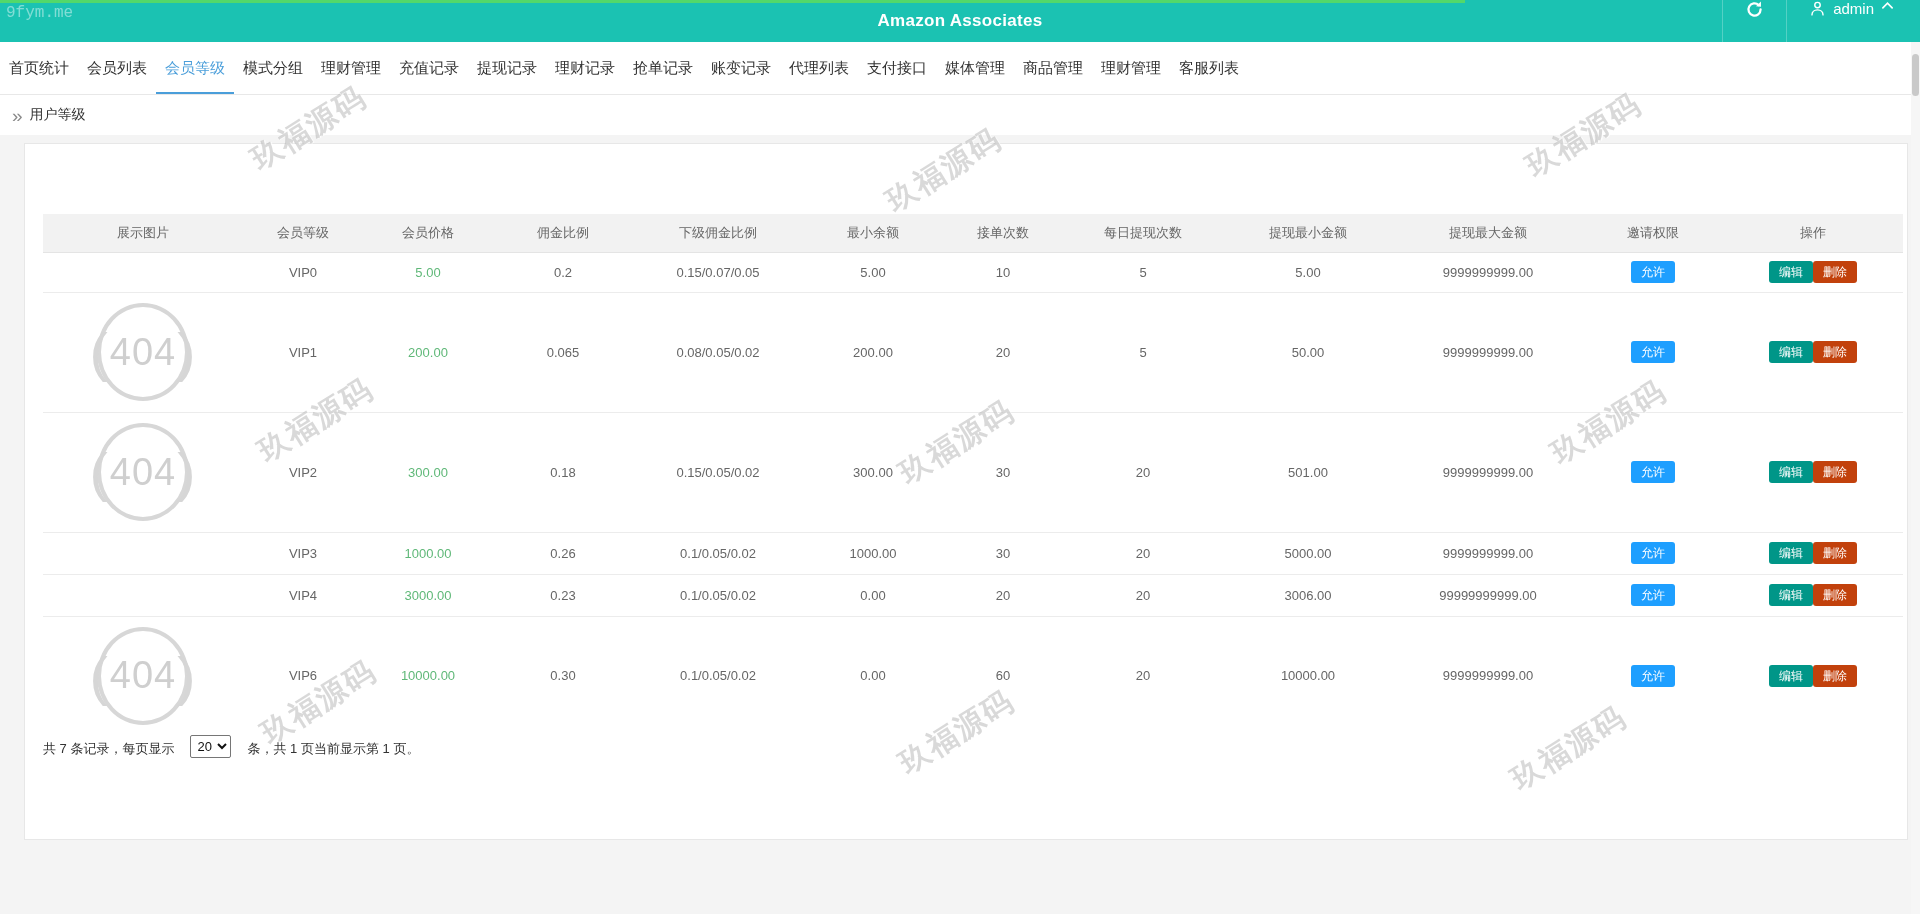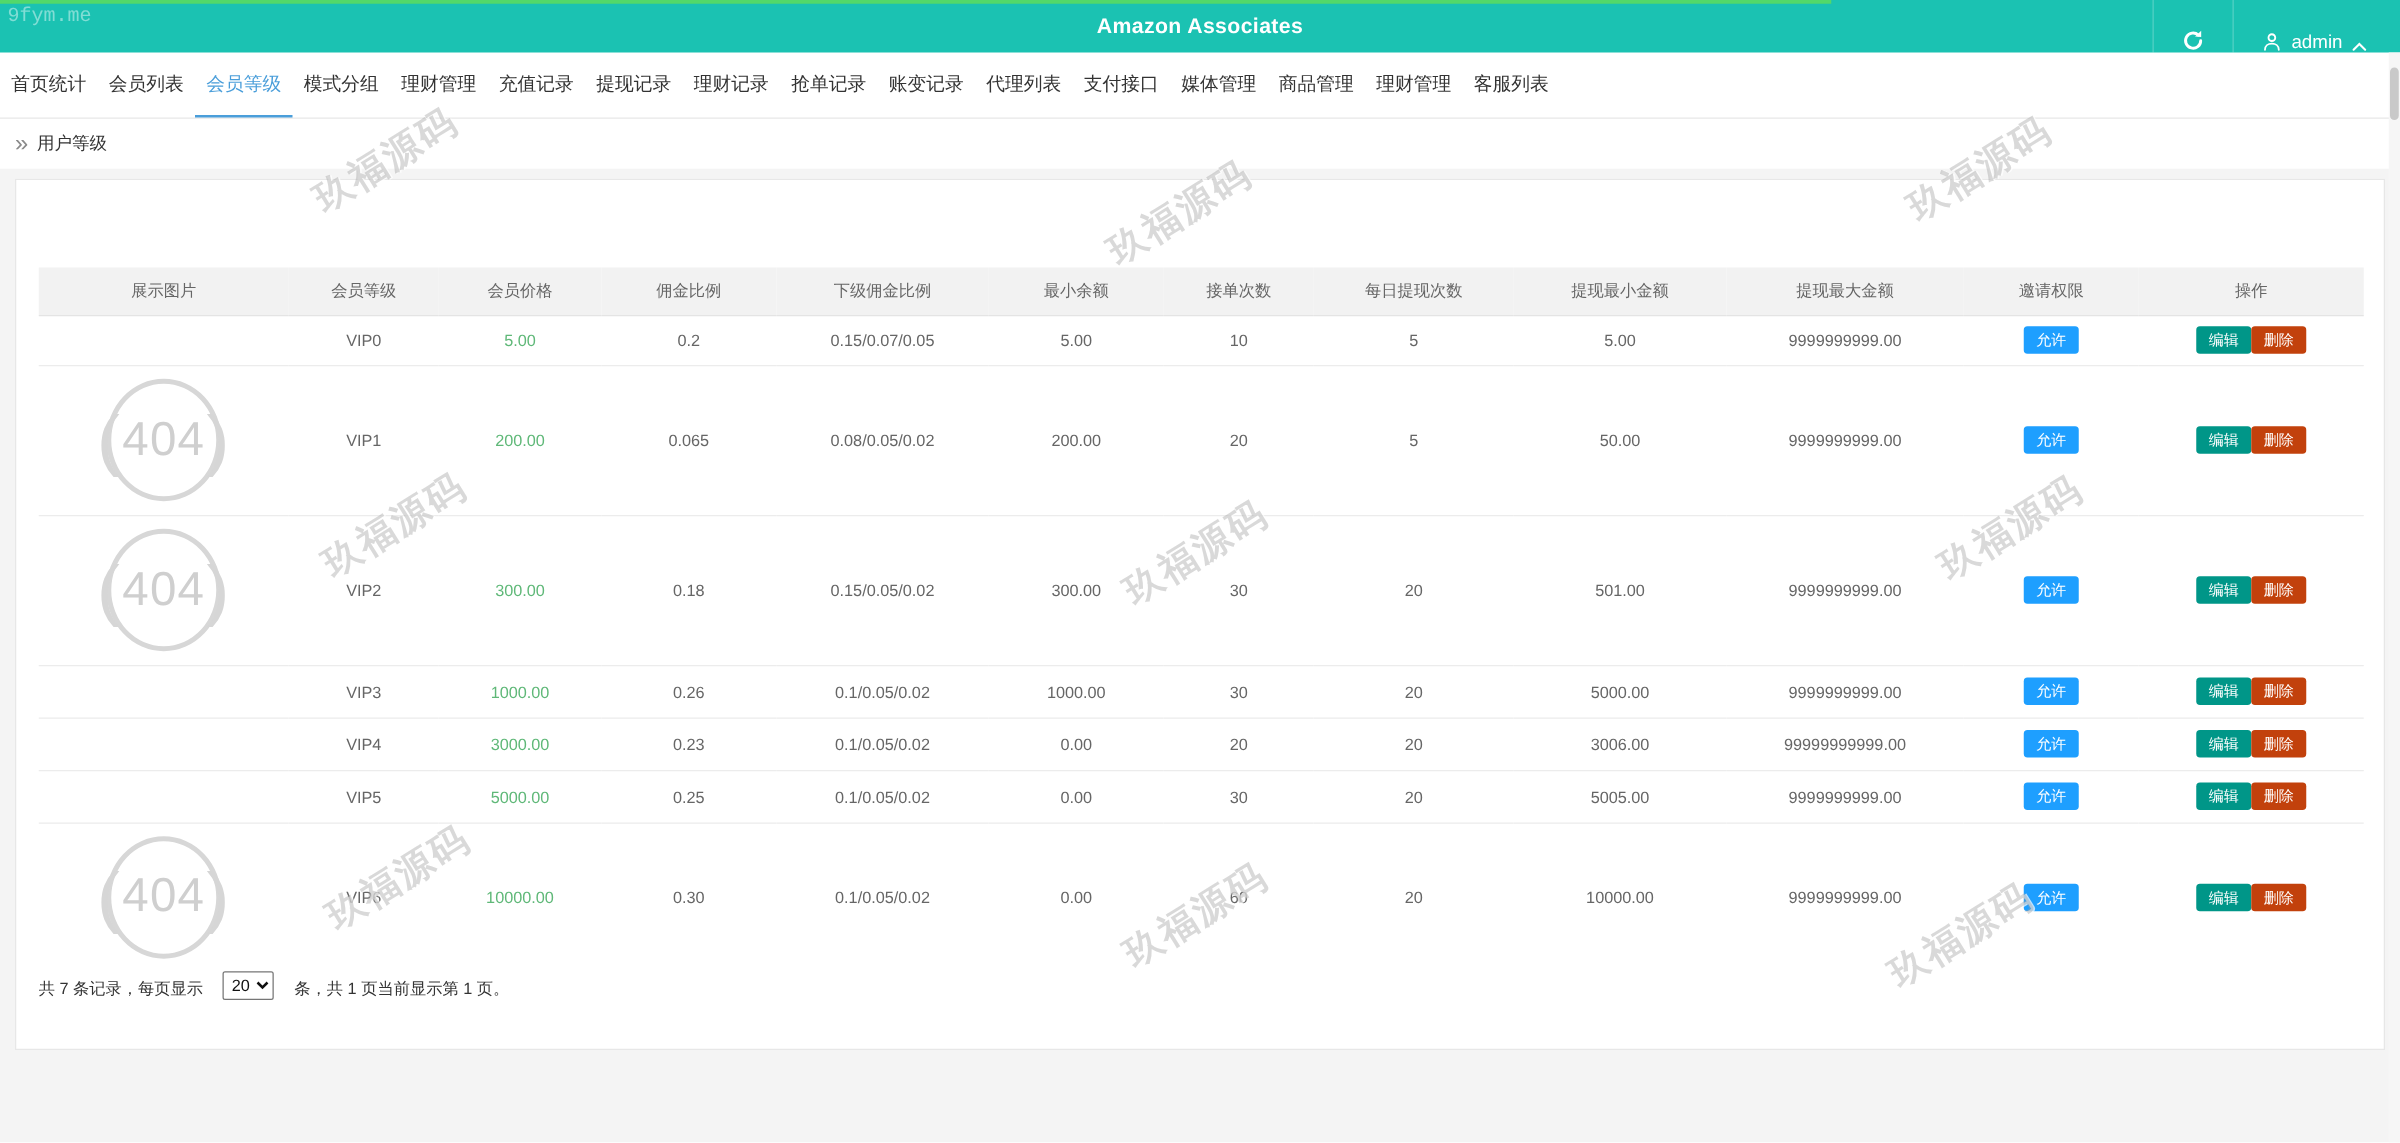--- a/index.html
+++ b/index.html
@@ -5,37 +5,37 @@
   * { margin:0; padding:0; box-sizing:border-box; }
   html,body { width:1920px; height:914px; overflow:hidden; }
   body { font-family:"Liberation Sans","DejaVu Sans",sans-serif; background:#fff; position:relative; }
 
   
   .topbar { position:relative; height:42px; background:#1bc2b2; display:flex; align-items:center; justify-content:center; z-index:5; }
   .progressbar { position:absolute; top:0; left:0; height:3px; width:1465px; background:#53d86a; }
   .corner-mark { position:absolute; left:6px; top:0px; font-family:"Liberation Mono","DejaVu Sans Mono",monospace; font-size:16px; color:rgba(255,255,255,0.45); line-height:26px; }
   .topbar-title { color:#fff; font-size:17px; font-weight:700; letter-spacing:.3px; }
   .topbar-right { position:absolute; right:0; top:0; height:100%; display:flex; align-items:stretch; }
-  .tb-btn { display:flex; align-items:flex-end; padding:0 22px; border-left:1px solid rgba(255,255,255,0.25); cursor:pointer; }
+  .tb-btn { display:flex; align-items:flex-start; padding:0 22px; border-left:1px solid rgba(255,255,255,0.25); cursor:pointer; }
   .tb-user { gap:7px; color:#fff; font-size:15px; padding-right:26px; }
   .tb-btn svg { display:block; }
 
   
   .nav { height:53px; background:#fff; border-bottom:1px solid #e8e8e8; display:flex; align-items:stretch; position:relative; z-index:4; }
   .nav-tab { padding:0 9px; line-height:51px; font-size:15px; color:#333; cursor:pointer; white-space:nowrap; border-bottom:2px solid transparent; }
   .nav-tab.active { color:#4a9eda; border-bottom-color:#4a9eda; }
 
   
   .breadcrumb { height:40px; background:#fff; display:flex; align-items:center; padding-left:12px; gap:7px; }
   .crumb-icon { color:#8a8a8a; font-size:19px; line-height:1; }
   .crumb-label { color:#333; font-size:14px; }
 
   
   .content { position:absolute; top:135px; left:0; right:0; bottom:0; background:#f4f4f4; }
-  .card { position:absolute; left:12px; right:12px; top:8px; height:697px; background:#fff; border:1px solid #e7e7e7; padding:70px 18px 0 18px; }
+  .card { position:absolute; left:24px; right:12px; top:8px; height:697px; background:#fff; border:1px solid #e7e7e7; padding:70px 18px 0 18px; }
 
   table { width:100%; border-collapse:collapse; table-layout:fixed; }
   thead th { background:#f2f2f2; height:38px; font-size:13px; font-weight:400; color:#666; text-align:center; }
   tbody td { text-align:center; font-size:13px; color:#666; border-top:1px solid #ececec; overflow:hidden; }
   tbody tr:first-child td { border-top:1px solid #e4e4e4; }
   td.price { color:#5FB878; }
 
   .btn { display:inline-block; color:#fff; font-size:12px; padding:5px 10px; border-radius:3px; cursor:pointer; line-height:1; }
   .btn-allow { background:#1E9FFF; }
   .btn-edit  { background:#009688; margin-right:0; }
@@ -221,34 +221,20 @@
             <td>0.23</td>
             <td>0.1/0.05/0.02</td>
             <td>0.00</td>
             <td>20</td>
             <td>20</td>
             <td>3006.00</td>
             <td>99999999999.00</td>
             <td><span class="btn btn-allow">允许</span></td>
             <td><span class="btn btn-edit">编辑</span><span class="btn btn-del">删除</span></td>
           </tr>
-          <tr style="height: 42px;">
-            <td></td>
-            <td>VIP5</td>
-            <td class="price">5000.00</td>
-            <td>0.25</td>
-            <td>0.1/0.05/0.02</td>
-            <td>0.00</td>
-            <td>30</td>
-            <td>20</td>
-            <td>5005.00</td>
-            <td>9999999999.00</td>
-            <td><span class="btn btn-allow">允许</span></td>
-            <td><span class="btn btn-edit">编辑</span><span class="btn btn-del">删除</span></td>
-          </tr>
           <tr style="height: 119px;">
             <td>
               <div class="img404">
                 <span class="paren">(</span>
                 <span>404</span>
                 <span class="paren">)</span>
               </div>
             </td>
             <td>VIP6</td>
             <td class="price">10000.00</td>

